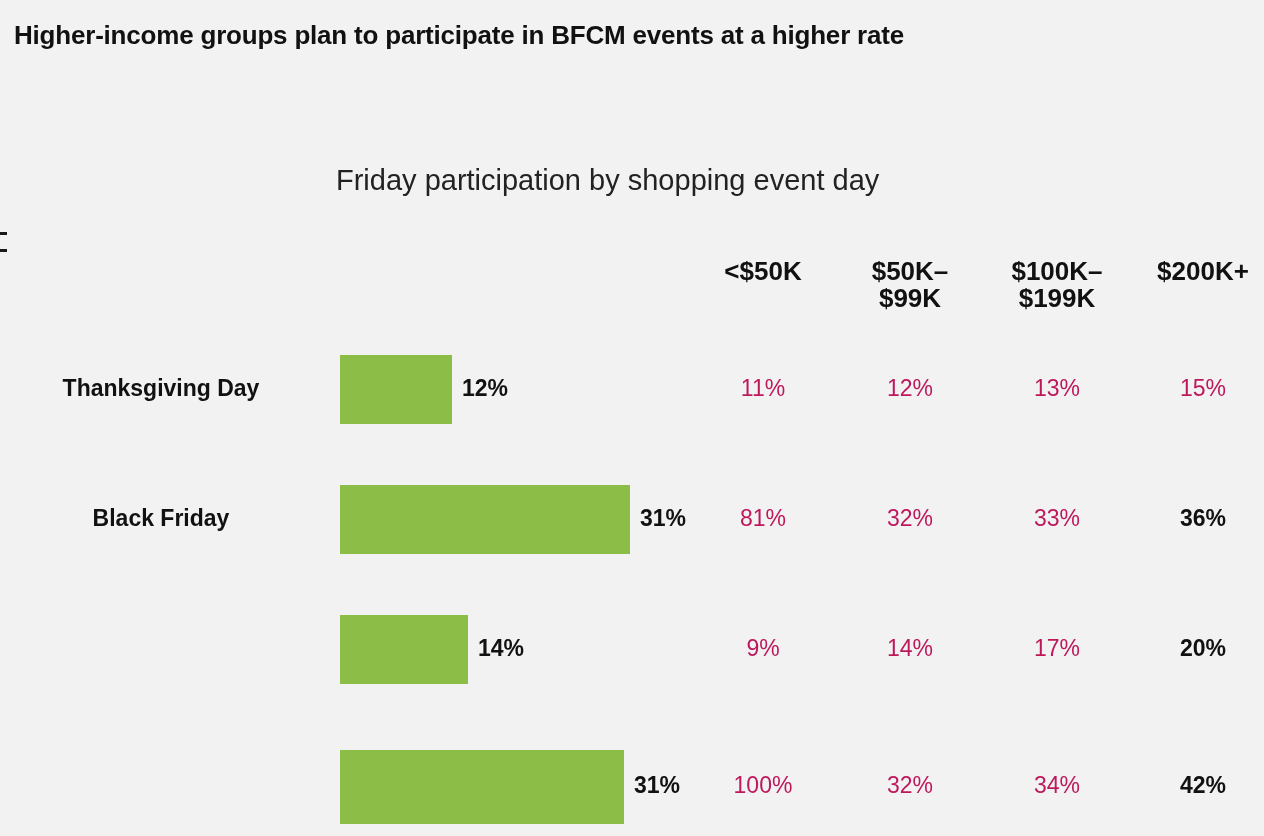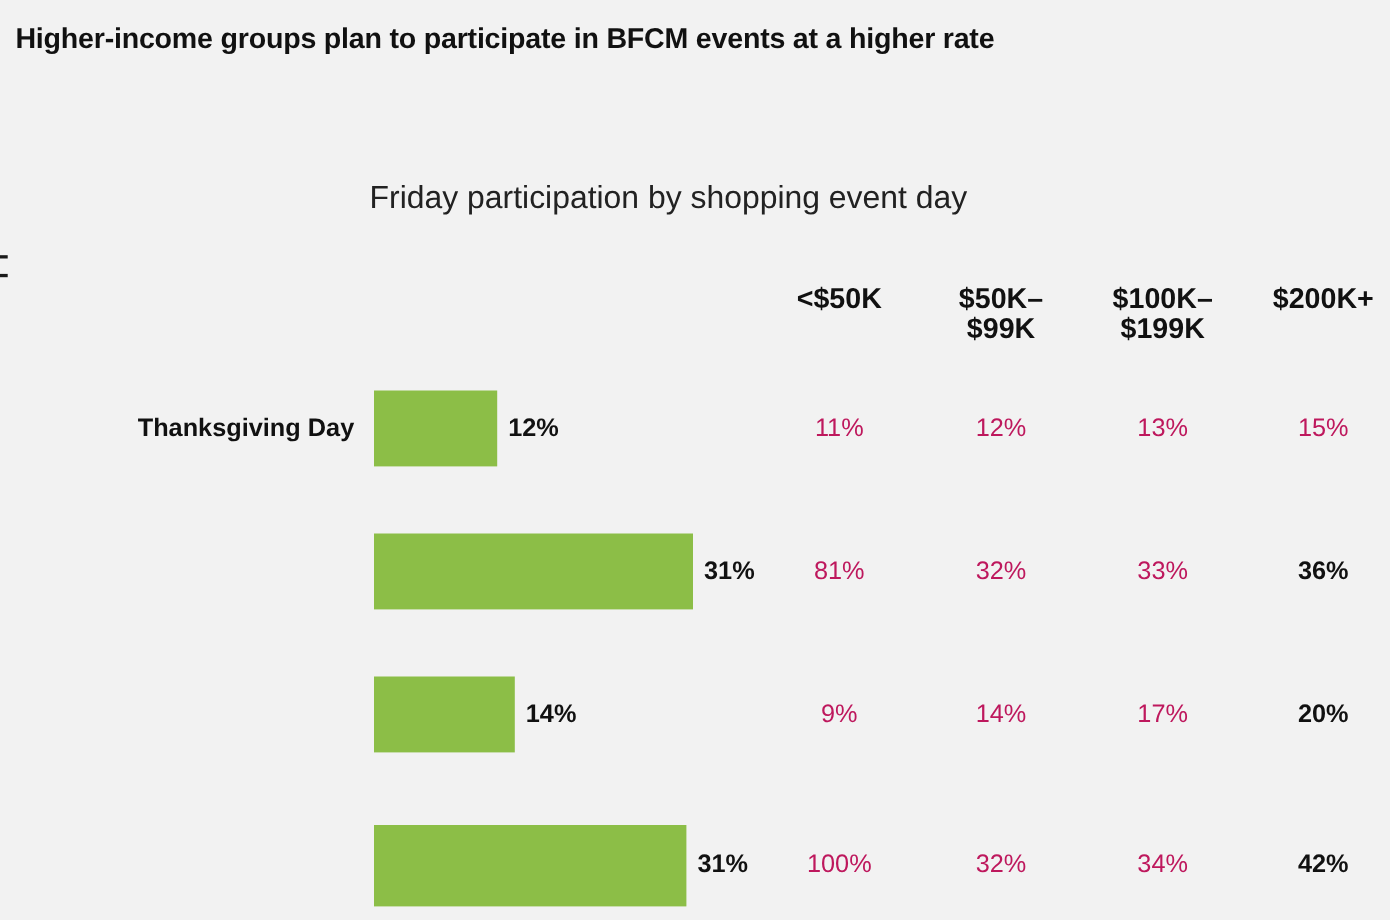--- a/index.html
+++ b/index.html
@@ -89,21 +89,21 @@
   .row {
     position: absolute;
     left: 0;
     width: 1264px;
   }
 
   .row-label {
     position: absolute;
     left: 0px;
     width: 322px;
-    text-align: right;
+    text-align: center;
     font-size: 23px;
     font-weight: bold;
     color: #111111;
     white-space: nowrap;
   }
 
   .bar-track {
     position: absolute;
     left: 340px;
     top: 0;
@@ -167,20 +167,21 @@
         <div class="bar-track" style="height: 69px;">
           <div class="bar" style="width: 112px; height: 69px; background: rgb(140, 190, 71);"></div>
         </div>
         <div class="bar-value" style="left: 462px; top: 19.5px;">12%</div>
         <div class="cell" style="left: 688px; top: 19.5px;">11%</div>
         <div class="cell" style="left: 835px; top: 19.5px;">12%</div>
         <div class="cell" style="left: 982px; top: 19.5px;">13%</div>
         <div class="cell" style="left: 1128px; top: 19.5px;">15%</div>
       </div>
       <div class="row" style="top: 485px; height: 69px;">
+        <div class="row-label" style="top: 19.5px;">Black Friday</div>
         <div class="bar-track" style="height: 69px;">
           <div class="bar" style="width: 290px; height: 69px; background: rgb(140, 190, 71);"></div>
         </div>
         <div class="bar-value" style="left: 640px; top: 19.5px;">31%</div>
         <div class="cell" style="left: 688px; top: 19.5px;">81%</div>
         <div class="cell" style="left: 835px; top: 19.5px;">32%</div>
         <div class="cell" style="left: 982px; top: 19.5px;">33%</div>
         <div class="cell emphasis" style="left: 1128px; top: 19.5px;">36%</div>
       </div>
       <div class="row" style="top: 615px; height: 69px;">

